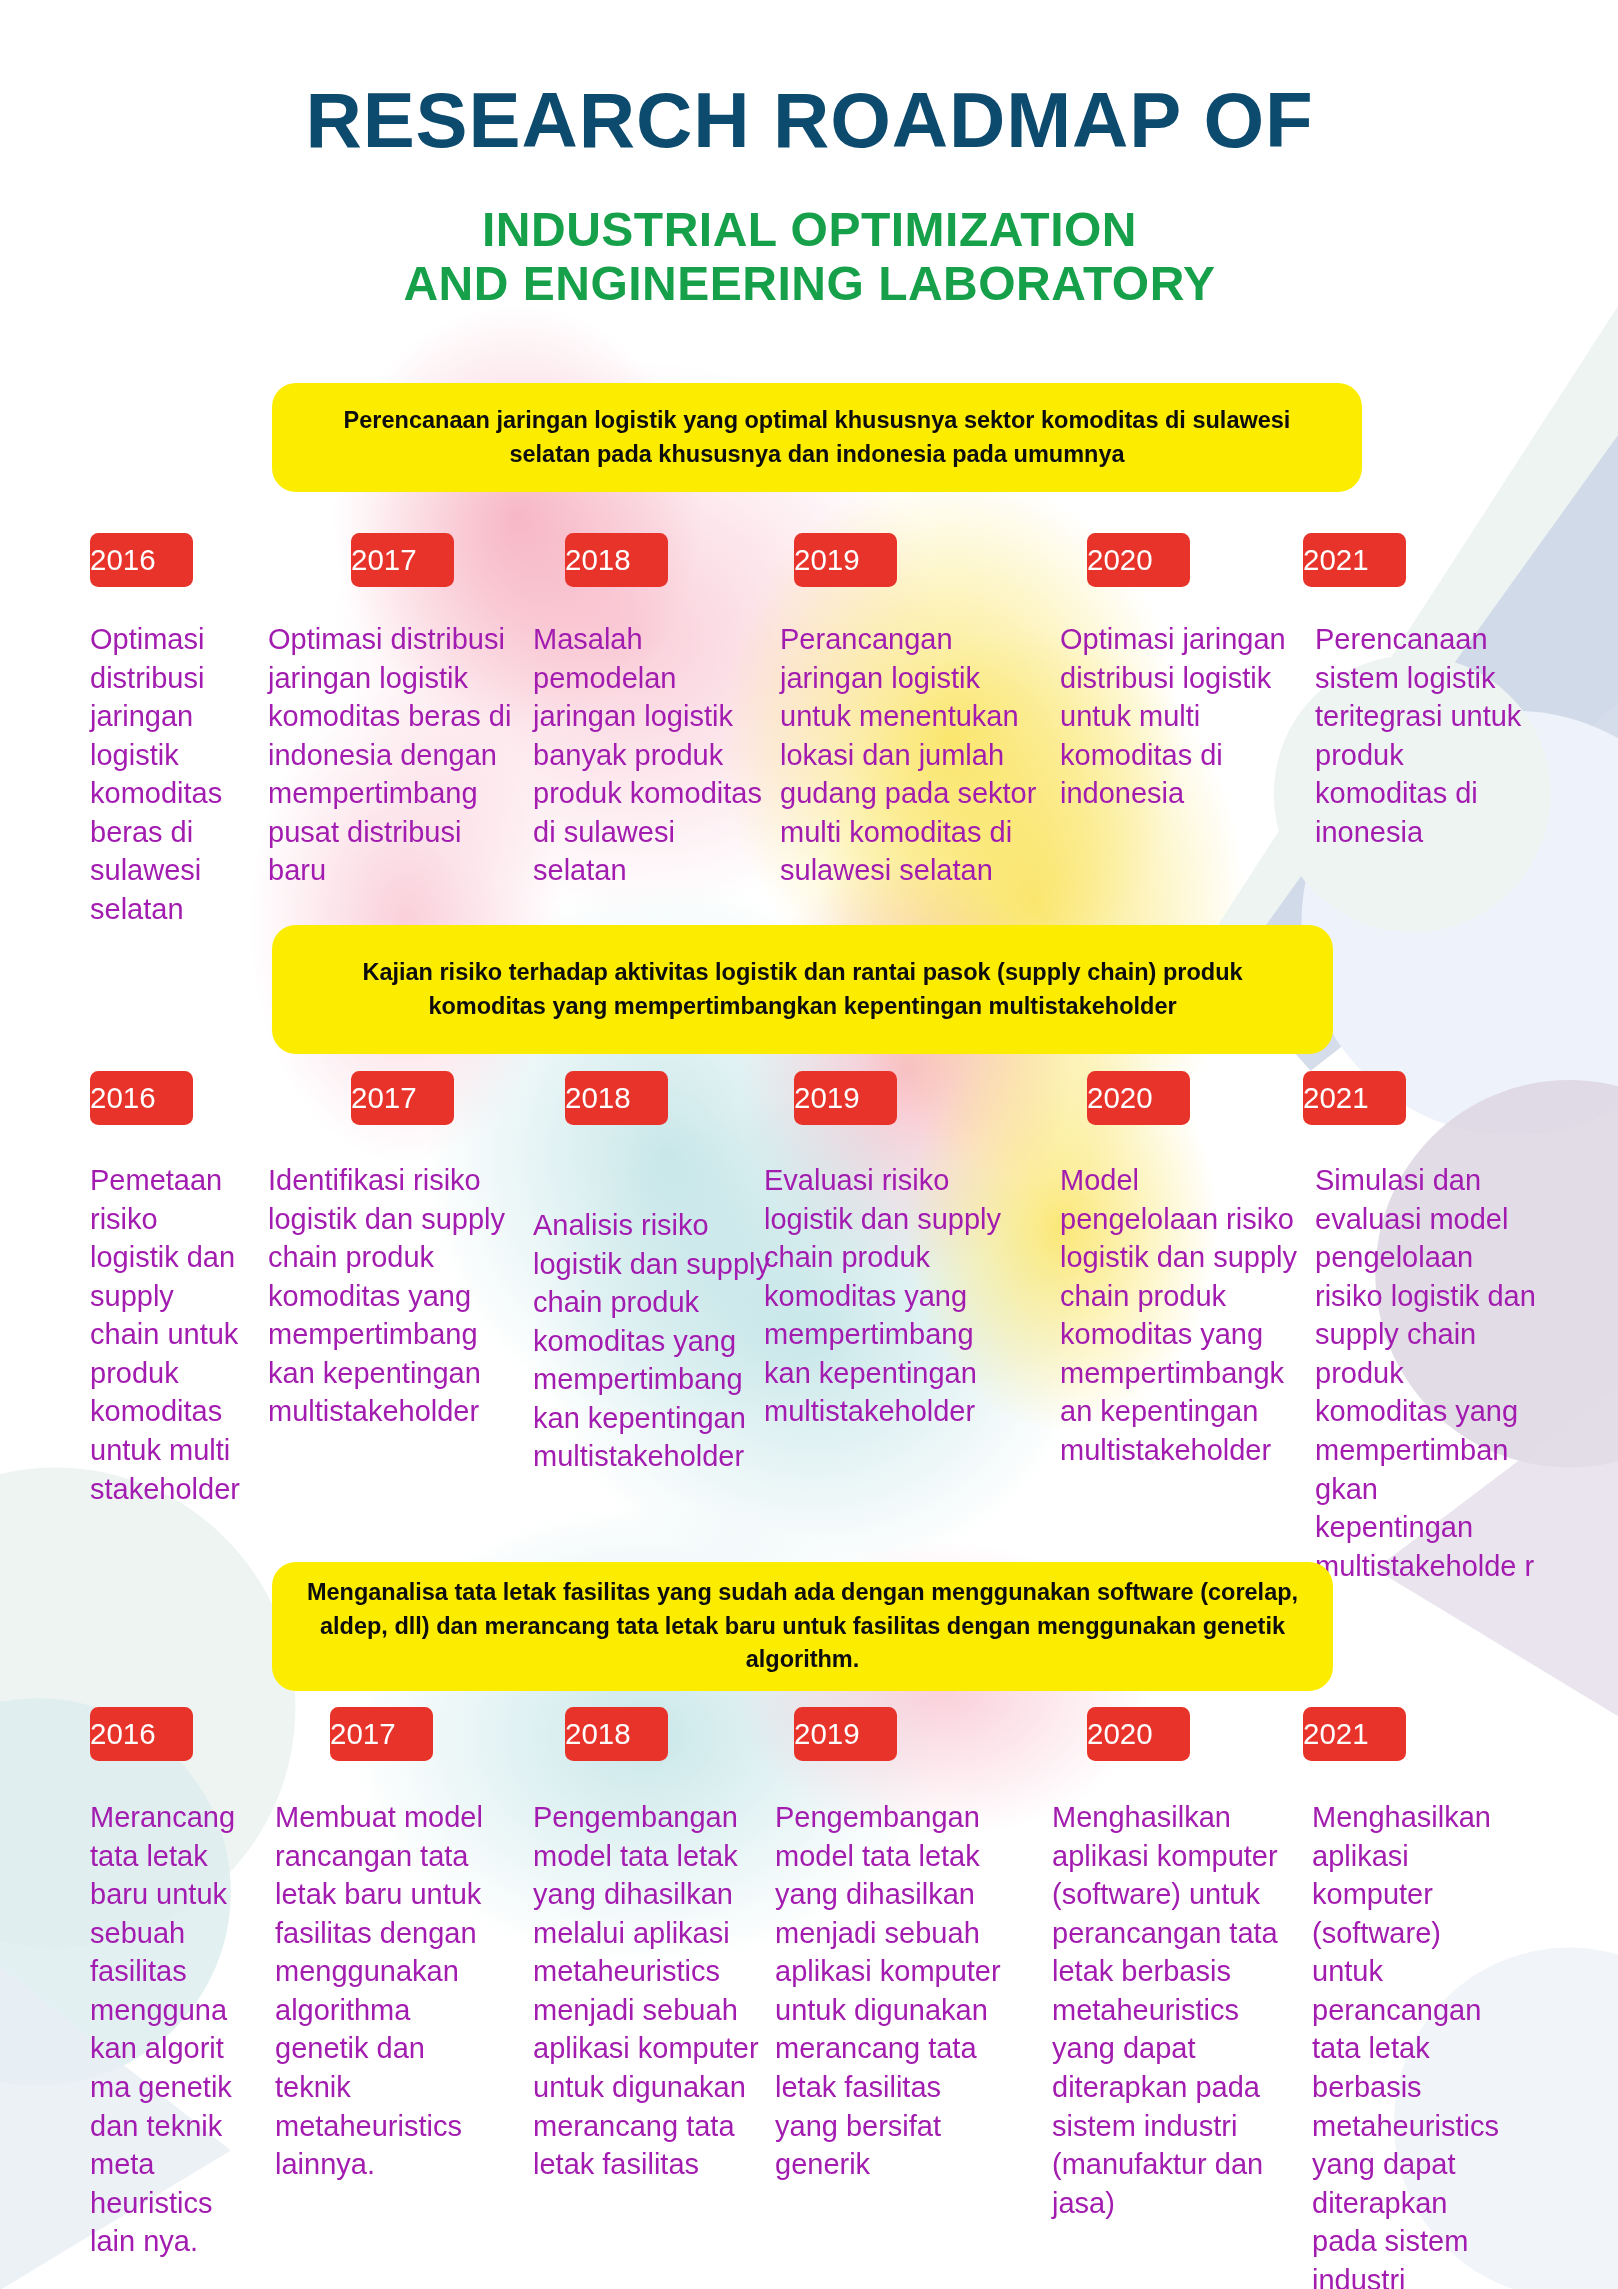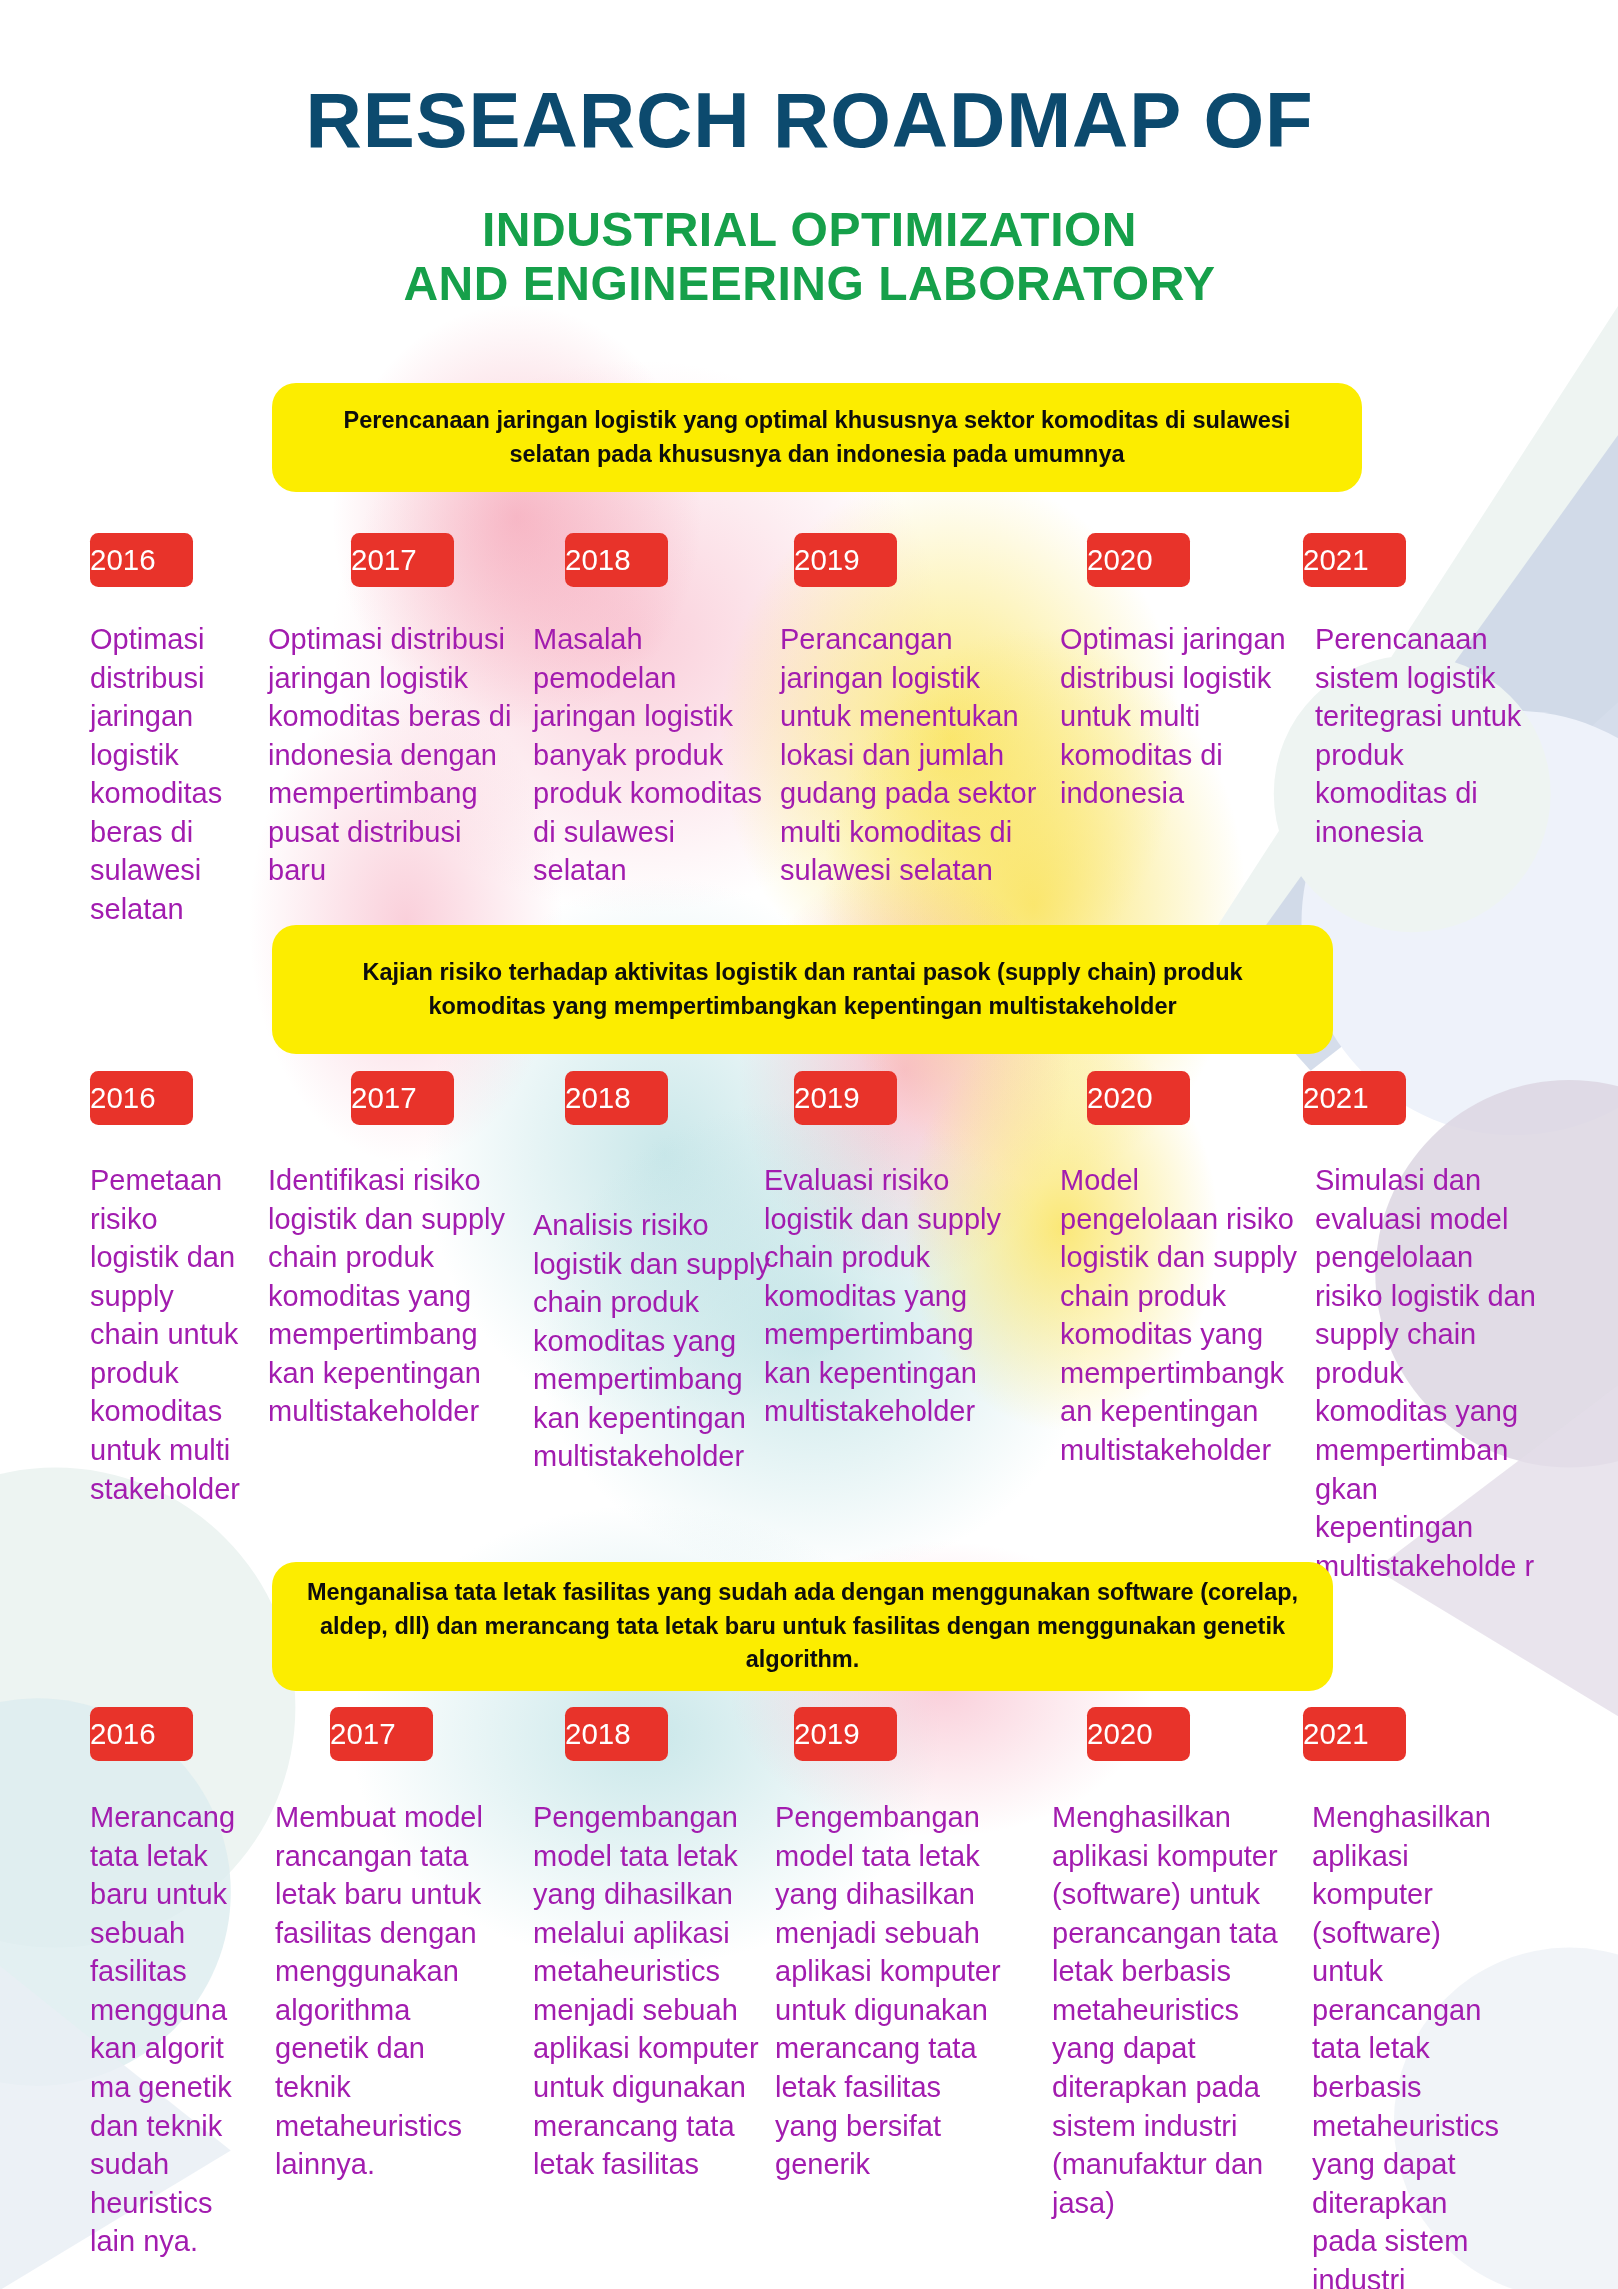--- a/index.html
+++ b/index.html
@@ -198,21 +198,21 @@
 
   <div class="banner banner3">Menganalisa tata letak fasilitas yang sudah ada dengan menggunakan software (corelap, aldep, dll) dan merancang tata letak baru untuk fasilitas dengan menggunakan genetik algorithm.</div>
 
   <div class="badge" style="left:90px;top:1707px;">2016</div>
   <div class="badge" style="left:330px;top:1707px;">2017</div>
   <div class="badge" style="left:565px;top:1707px;">2018</div>
   <div class="badge" style="left:794px;top:1707px;">2019</div>
   <div class="badge" style="left:1087px;top:1707px;">2020</div>
   <div class="badge" style="left:1303px;top:1707px;">2021</div>
 
-  <div class="cell" style="left:90px;top:1798px;width:148px;">Merancang tata letak baru untuk sebuah fasilitas mengguna kan algorit ma genetik dan teknik sudah heuristics lain nya.</div>
+  <div class="cell" style="left:90px;top:1798px;width:148px;">Merancang tata letak baru untuk sebuah fasilitas mengguna kan algorit ma genetik dan teknik meta heuristics lain nya.</div>
   <div class="cell" style="left:275px;top:1798px;width:229px;">Membuat model rancangan tata letak baru untuk fasilitas dengan menggunakan algorithma genetik dan teknik metaheuristics lainnya.</div>
   <div class="cell" style="left:533px;top:1798px;width:233px;">Pengembangan model tata letak yang dihasilkan melalui aplikasi metaheuristics menjadi sebuah aplikasi komputer untuk digunakan merancang tata letak fasilitas</div>
   <div class="cell" style="left:775px;top:1798px;width:229px;">Pengembangan model tata letak yang dihasilkan menjadi sebuah aplikasi komputer untuk digunakan merancang tata letak fasilitas yang bersifat generik</div>
   <div class="cell" style="left:1052px;top:1798px;width:236px;">Menghasilkan aplikasi komputer (software) untuk perancangan tata letak berbasis metaheuristics yang dapat diterapkan pada sistem industri (manufaktur dan jasa)</div>
   <div class="cell" style="left:1312px;top:1798px;width:190px;">Menghasilkan aplikasi komputer (software) untuk perancangan tata letak berbasis metaheuristics yang dapat diterapkan pada sistem industri (manufaktur dan jasa)</div>
 
 </div>
 
 
 </body></html>

